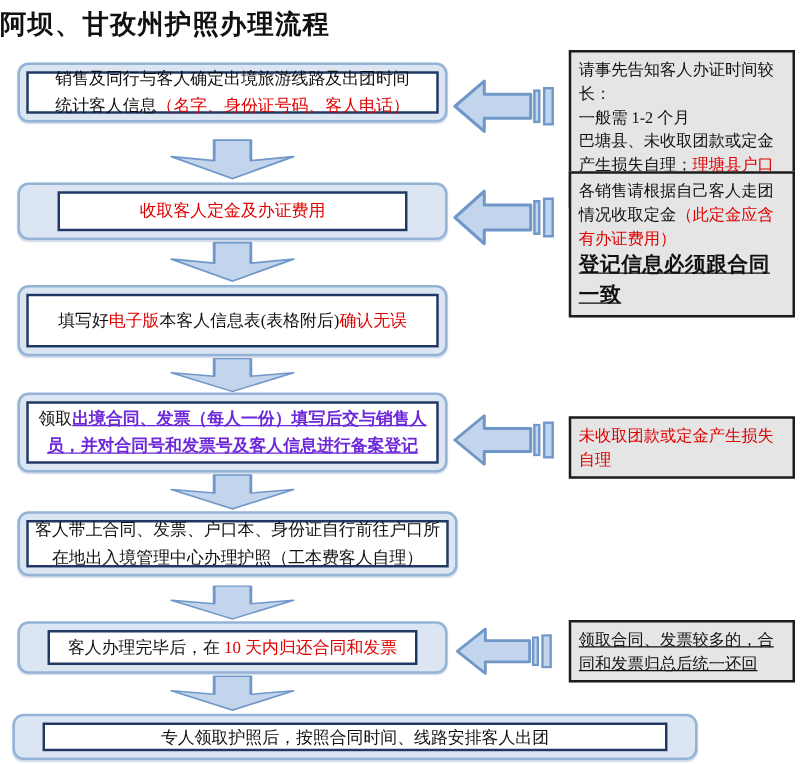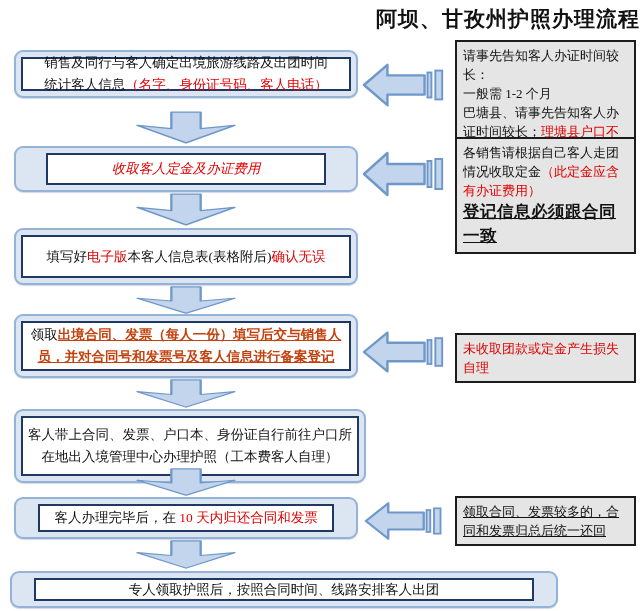--- a/index.html
+++ b/index.html
@@ -2,39 +2,39 @@
 <html><head>
 <meta charset="utf-8">
 <style>
   html,body{margin:0;padding:0;background:#fff;}
   .canvas{
     position:relative;width:640px;height:611px;background:#ffffff;
     font-family:"Liberation Serif","DejaVu Serif",serif;
     overflow:hidden;
   }
   .title{
-    position:absolute;top:5px;left:0;width:100%;text-align:right;
+    position:absolute;top:5px;left:0;width:100%;text-align:left;
     font-size:21px;font-weight:700;color:#111;letter-spacing:1px;
   }
   
   .flow-box{
     position:absolute;left:14px;width:344px;box-sizing:border-box;
     background:#dce6f2;border:2px solid #95b3d7;border-radius:9px;
     display:flex;box-shadow:0 1px 1px rgba(120,150,190,.35);
   }
   .flow-inner{
     flex:1;margin:5px;background:#ffffff;border:2px solid #1f3864;
     display:flex;flex-direction:column;justify-content:center;align-items:center;
     text-align:center;font-size:13.5px;line-height:22px;color:#111;
     padding:1px 3px;box-sizing:border-box;
   }
   .flow-inner.narrow{margin:5px 30px;}
   .flow-inner.mid{margin:5px 22px;}
   .red{color:#e00000;}
-  .red-bold-u{color:#c2410c;font-weight:700;text-decoration:underline;}
+  .red-bold-u{color:#6d28d9;font-weight:700;text-decoration:underline;}
   
   .down-arrow{position:absolute;left:131px;width:110px;}
   .left-arrow{position:absolute;}
   svg{display:block;width:100%;height:100%;}
   
   .note-box{
     position:absolute;left:455px;width:181px;box-sizing:border-box;
     background:#e5e5e5;border:2px solid #1c1c1c;
     padding:4px 6px;font-size:13px;line-height:19px;color:#111;
   }
@@ -57,21 +57,21 @@
       <div><span>统计客人信息</span><span class="red">（名字、身份证号码、客人电话）</span></div>
     </div>
   </div>
 
   <div class="down-arrow" style="top:111px;height:34px;">
     <svg viewBox="0 0 120 64" preserveAspectRatio="none">
         <polygon points="44,2 76,2 76,33 113,27 60,60 7,27 44,33" fill="#c3d5ec" stroke="#6f98c9" stroke-width="2.5" stroke-linejoin="round"></polygon>
       </svg>
   </div>
 
-  <div class="flow-box" style="top:146px;height:46px;font-style:italic;">
+  <div class="flow-box" style="top:146px;height:46px;">
     <div class="flow-inner narrow">
       <div><span class="red">收取客人定金及办证费用</span></div>
     </div>
   </div>
 
   <div class="down-arrow" style="top:193px;height:34px;">
     <svg viewBox="0 0 120 64" preserveAspectRatio="none">
         <polygon points="44,2 76,2 76,33 113,27 60,60 7,27 44,33" fill="#c3d5ec" stroke="#6f98c9" stroke-width="2.5" stroke-linejoin="round"></polygon>
       </svg>
   </div>
@@ -93,21 +93,21 @@
       <div><span>领取</span><span class="red-bold-u">出境合同、发票（每人一份）填写后交与销售人员，并对合同号和发票号及客人信息进行备案登记</span></div>
     </div>
   </div>
 
   <div class="down-arrow" style="top:379px;height:30px;">
     <svg viewBox="0 0 120 64" preserveAspectRatio="none">
         <polygon points="44,2 76,2 76,33 113,27 60,60 7,27 44,33" fill="#c3d5ec" stroke="#6f98c9" stroke-width="2.5" stroke-linejoin="round"></polygon>
       </svg>
   </div>
 
-  <div class="flow-box" style="top:409px;height:74px;width:352px;">
+  <div class="flow-box" style="top:409px;height:52px;width:352px;">
     <div class="flow-inner">
       <div><span>客人带上合同、发票、户口本、身份证自行前往户口所在地出入境管理中心办理护照（工本费客人自理）</span></div>
     </div>
   </div>
 
   <div class="down-arrow" style="top:468px;height:29px;">
     <svg viewBox="0 0 120 64" preserveAspectRatio="none">
         <polygon points="44,2 76,2 76,33 113,27 60,60 7,27 44,33" fill="#c3d5ec" stroke="#6f98c9" stroke-width="2.5" stroke-linejoin="round"></polygon>
       </svg>
   </div>
@@ -158,21 +158,21 @@
     <svg viewBox="0 0 90 52" preserveAspectRatio="none">
       <path d="M2,26 L26,5 L26,16 L64,16 L64,36 L26,36 L26,47 Z" fill="#c3d5ec" stroke="#6f98c9" stroke-width="2.5" stroke-linejoin="round"></path>
       <rect x="67" y="13" width="4" height="26" fill="#c3d5ec" stroke="#6f98c9" stroke-width="2"></rect>
       <rect x="75" y="11" width="7" height="30" fill="#c3d5ec" stroke="#6f98c9" stroke-width="2"></rect>
     </svg>
   </div>
 
   <div class="note-box" style="top:40px;min-height:82px;">
     <span class="note-line">请事先告知客人办证时间较长：</span>
     <span class="note-line">一般需 1-2 个月</span>
-    <span class="note-line"><span>巴塘县、请事先告知客人办证时间较长；</span><span class="red">理塘县户口不能办理</span></span>
+    <span class="note-line"><span>巴塘县、未收取团款或定金产生损失自理；</span><span class="red">理塘县户口不能办理</span></span>
   </div>
 
   <div class="note-box" style="top:137px;min-height:70px;">
     <span class="note-line"><span>各销售请根据自己客人走团情况收取定金</span><span class="red">（此定金应含有办证费用）</span></span>
     <span class="note-line note-big">登记信息必须跟合同一致</span>
   </div>
 
   <div class="note-box" style="top:333px;min-height:50px;">
     <span class="note-line red">未收取团款或定金产生损失自理</span>
   </div>

